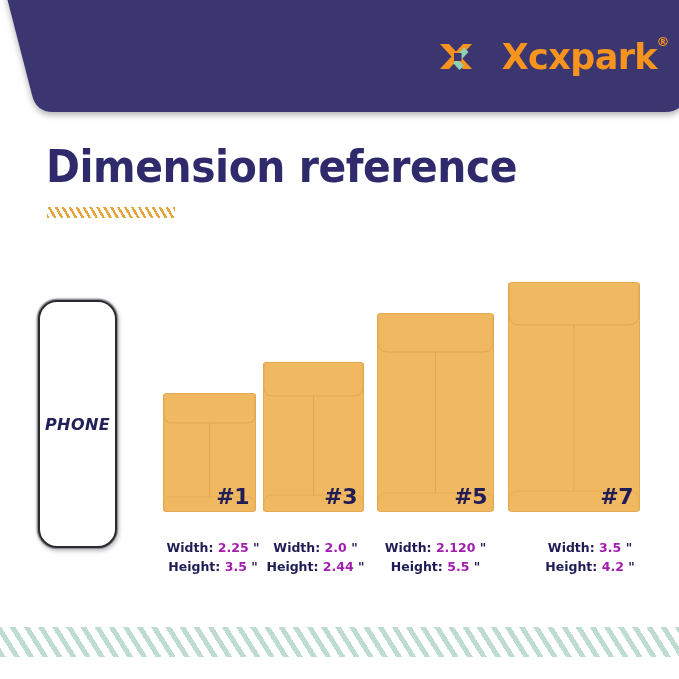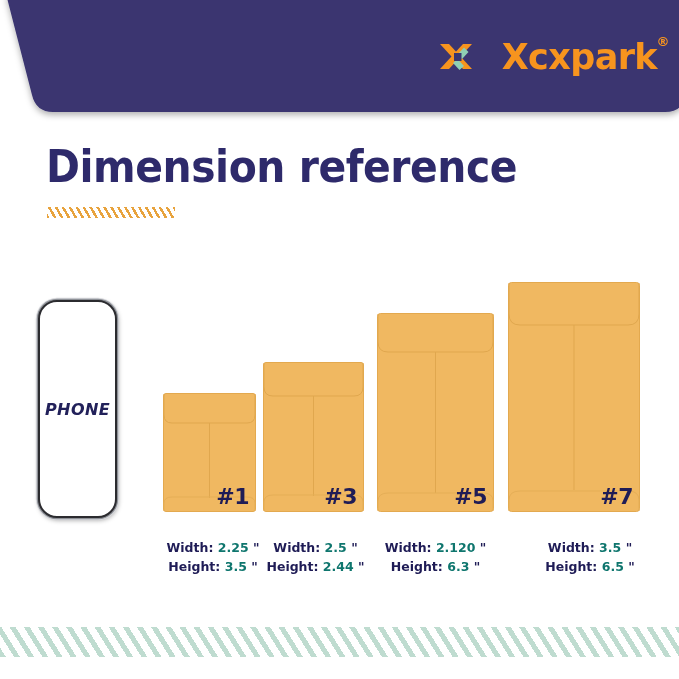--- a/index.html
+++ b/index.html
@@ -85,21 +85,21 @@
       rgba(255,255,255,0) 2.4px, rgba(255,255,255,0) 6.0px
     );
   }
 
   
   #phone-figure {
     position: absolute;
     left: 38px;
     top: 300px;
     width: 79px;
-    height: 218px;
+    height: 248px;
     border-radius: 19px;
     background: #ffffff;
     border: 2.5px solid #2b2b2f;
     box-shadow:
       0 0 0 1.2px #8d9096,
       0 0 0 2.2px #d9dade,
       1px 2px 5px rgba(0,0,0,0.40);
     display: flex;
     align-items: center;
     justify-content: center;
@@ -151,21 +151,21 @@
     font-size: 12.5px;
     line-height: 19px;
     color: #1F1C56;
     white-space: nowrap;
     text-align: center;
   }
   .dim-line {
     display: block;
   }
   .dim-value {
-    color: #0f766e;
+    color: #a21caf;
   }
   .dim-unit {
     color: #1F1C56;
   }
 
   
   #footer-stripe {
     position: absolute;
     left: 0;
     bottom: 22px;
@@ -264,49 +264,49 @@
   <span class="dim-line">
     <span>Height:</span>
     <span class="dim-value">3.5</span>
     <span class="dim-unit">"</span>
   </span>
 </div>
 
 <div class="dim-block" style="left:263px; top:538px; width:105px;">
   <span class="dim-line">
     <span>Width:</span>
-    <span class="dim-value">2.5</span>
+    <span class="dim-value">2.0</span>
     <span class="dim-unit">"</span>
   </span>
   <span class="dim-line">
     <span>Height:</span>
     <span class="dim-value">2.44</span>
     <span class="dim-unit">"</span>
   </span>
 </div>
 
 <div class="dim-block" style="left:372px; top:538px; width:127px;">
   <span class="dim-line">
     <span>Width:</span>
     <span class="dim-value">2.120</span>
     <span class="dim-unit">"</span>
   </span>
   <span class="dim-line">
     <span>Height:</span>
-    <span class="dim-value">6.3</span>
+    <span class="dim-value">5.5</span>
     <span class="dim-unit">"</span>
   </span>
 </div>
 
 <div class="dim-block" style="left:530px; top:538px; width:120px;">
   <span class="dim-line">
     <span>Width:</span>
     <span class="dim-value">3.5</span>
     <span class="dim-unit">"</span>
   </span>
   <span class="dim-line">
     <span>Height:</span>
-    <span class="dim-value">6.5</span>
+    <span class="dim-value">4.2</span>
     <span class="dim-unit">"</span>
   </span>
 </div>
 
 <div id="footer-stripe"></div>
 
 </body></html>

